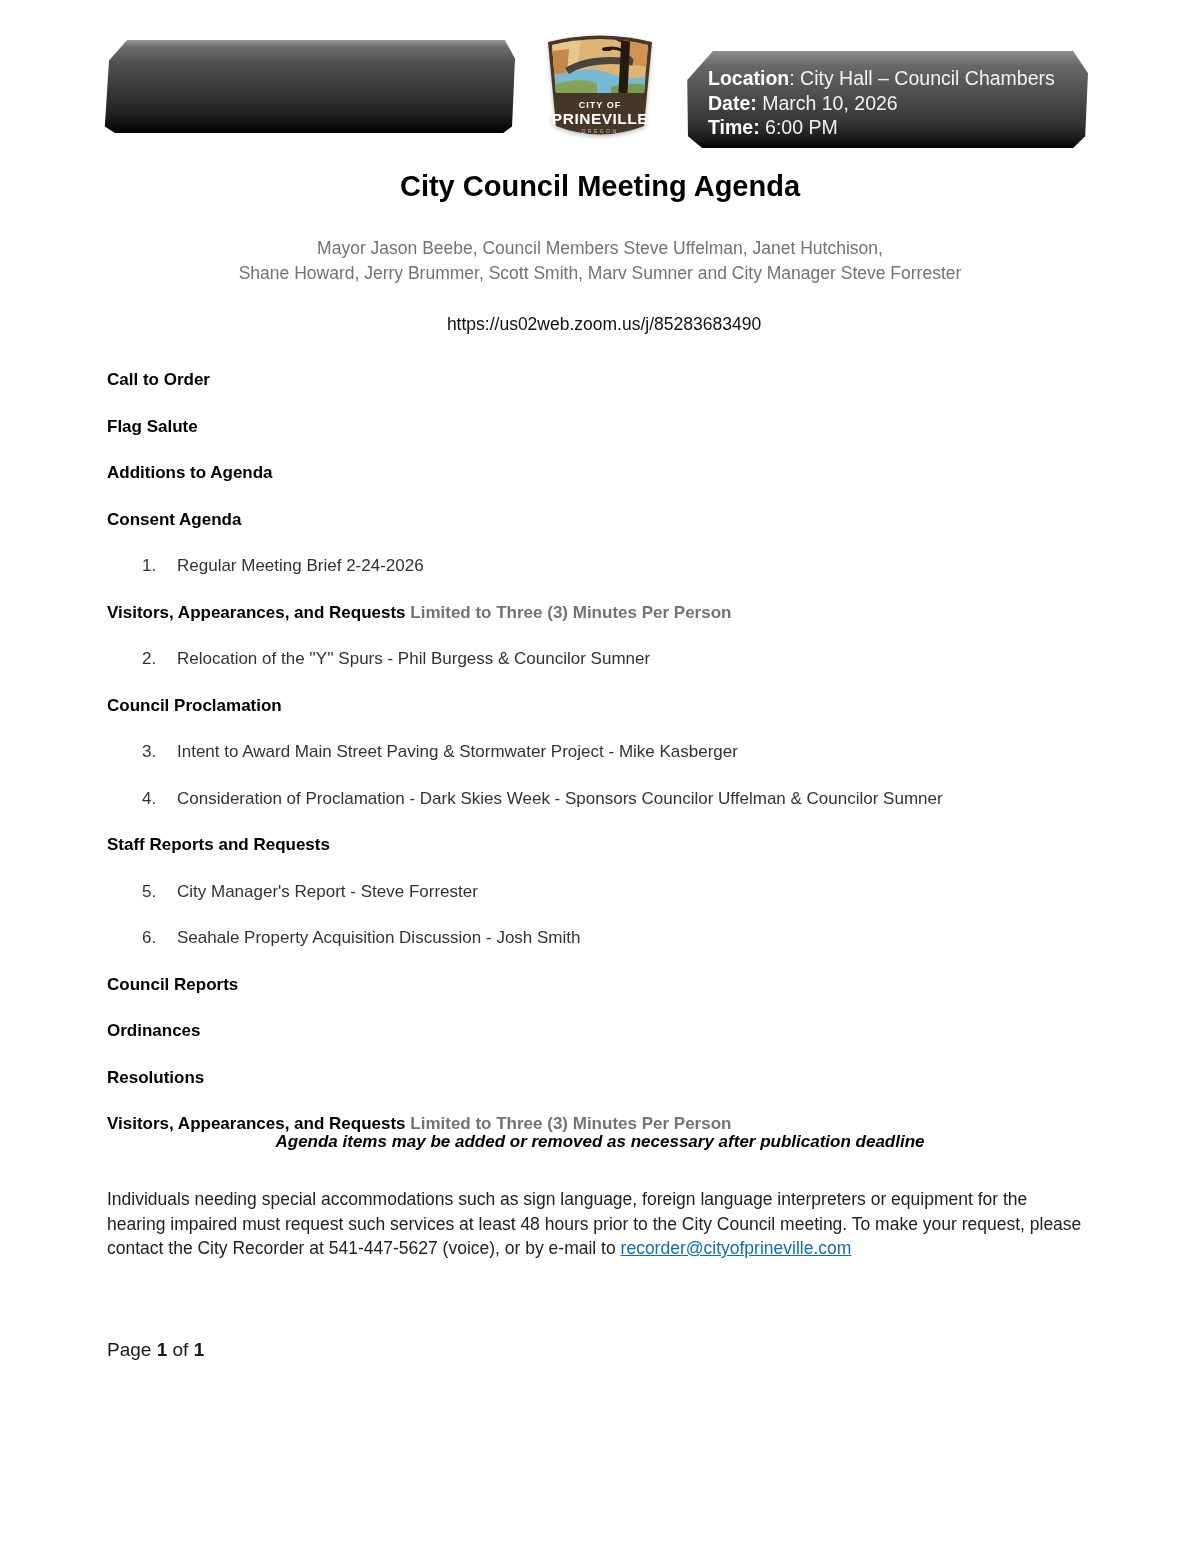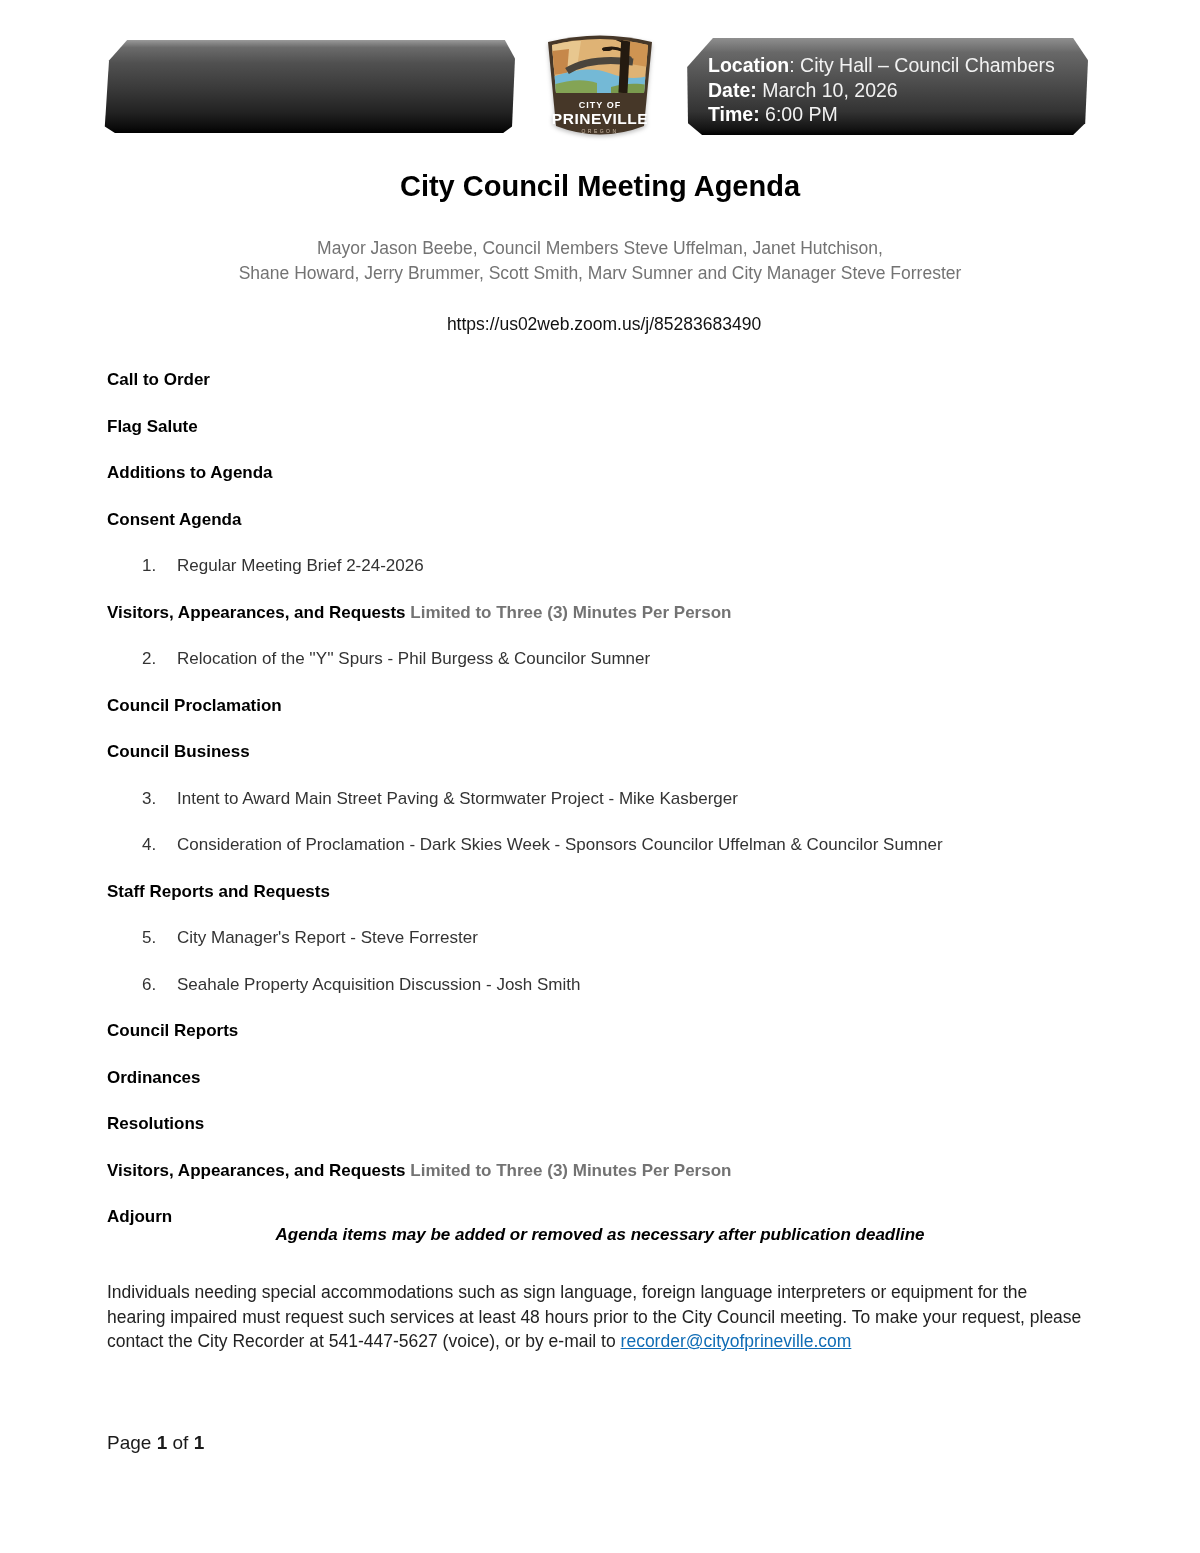--- a/index.html
+++ b/index.html
@@ -17,21 +17,21 @@
 
   .banner-left {
     position: absolute; left: 101px; top: 40px;
     width: 422px; height: 93px;
     background: linear-gradient(180deg, #9a9a9a 0%, #6b6b6b 8%, #505050 25%, #3a3a3a 52%, #222222 78%, #0a0a0a 95%, #000 100%);
     clip-path: polygon(6.2% 0%, 95.7% 0%, 98.1% 20%, 97.4% 93%, 95.3% 100%, 3.3% 100%, 0.9% 93%, 1.9% 22%);
     filter: drop-shadow(0 3px 2px rgba(0,0,0,0.28));
   }
 
   .banner-right {
-    position: absolute; left: 686px; top: 38px;
+    position: absolute; left: 686px; top: 51px;
     width: 402px; height: 97px;
     background: linear-gradient(180deg, #8f8f8f 0%, #686868 15%, #4e4e4e 45%, #333333 76%, #131313 94%, #000 100%);
     clip-path: polygon(6.7% 0%, 96.3% 0%, 100% 23%, 99.3% 88%, 96.3% 100%, 4% 100%, 0.5% 88%, 0.3% 30%);
     filter: drop-shadow(0 3px 2px rgba(0,0,0,0.28));
     padding: 15px 0 0 22px;
     color: #f2f2f2;
     font-size: 19.5px;
     line-height: 24.5px;
   }
   .banner-right .lbl { font-weight: bold; color: #ffffff; }
@@ -162,31 +162,29 @@
 
 <div class="agenda">
     <div class="row heading"><span class="hd">Call to Order</span></div>
     <div class="row heading"><span class="hd">Flag Salute</span></div>
     <div class="row heading"><span class="hd">Additions to Agenda</span></div>
     <div class="row heading"><span class="hd">Consent Agenda</span></div>
     <div class="row item"><span class="num">1.</span><span class="txt">Regular Meeting Brief 2-24-2026</span></div>
     <div class="row heading"><span class="hd">Visitors, Appearances, and Requests</span><span class="suffix"> Limited to Three (3) Minutes Per Person</span></div>
     <div class="row item"><span class="num">2.</span><span class="txt">Relocation of the ''Y'' Spurs - Phil Burgess &amp; Councilor Sumner</span></div>
     <div class="row heading"><span class="hd">Council Proclamation</span></div>
-    <div class="row heading"><span class="hd">Council Business</span></div>
     <div class="row item"><span class="num">3.</span><span class="txt">Intent to Award Main Street Paving &amp; Stormwater Project - Mike Kasberger</span></div>
     <div class="row item"><span class="num">4.</span><span class="txt">Consideration of Proclamation - Dark Skies Week - Sponsors Councilor Uffelman &amp; Councilor Sumner</span></div>
     <div class="row heading"><span class="hd">Staff Reports and Requests</span></div>
     <div class="row item"><span class="num">5.</span><span class="txt">City Manager's Report - Steve Forrester</span></div>
     <div class="row item"><span class="num">6.</span><span class="txt">Seahale Property Acquisition Discussion - Josh Smith</span></div>
     <div class="row heading"><span class="hd">Council Reports</span></div>
     <div class="row heading"><span class="hd">Ordinances</span></div>
     <div class="row heading"><span class="hd">Resolutions</span></div>
     <div class="row heading"><span class="hd">Visitors, Appearances, and Requests</span><span class="suffix"> Limited to Three (3) Minutes Per Person</span></div>
-    <div class="row heading"><span class="hd">Adjourn</span></div>
   </div>
 
 <p class="pub-note">Agenda items may be added or removed as necessary after publication deadline</p>
 
 <p class="accessibility">
   <span>Individuals needing special accommodations such as sign language, foreign language interpreters or equipment for the hearing impaired must request such services at least 48 hours prior to the City Council meeting. To make your request, please contact the City Recorder at 541-447-5627 (voice), or by e-mail to </span><a class="email-link" id="email-link" style="color: rgb(15, 108, 181);">recorder@cityofprineville.com</a>
 </p>
 
 <p class="page-footer">
   <span>Page</span>

